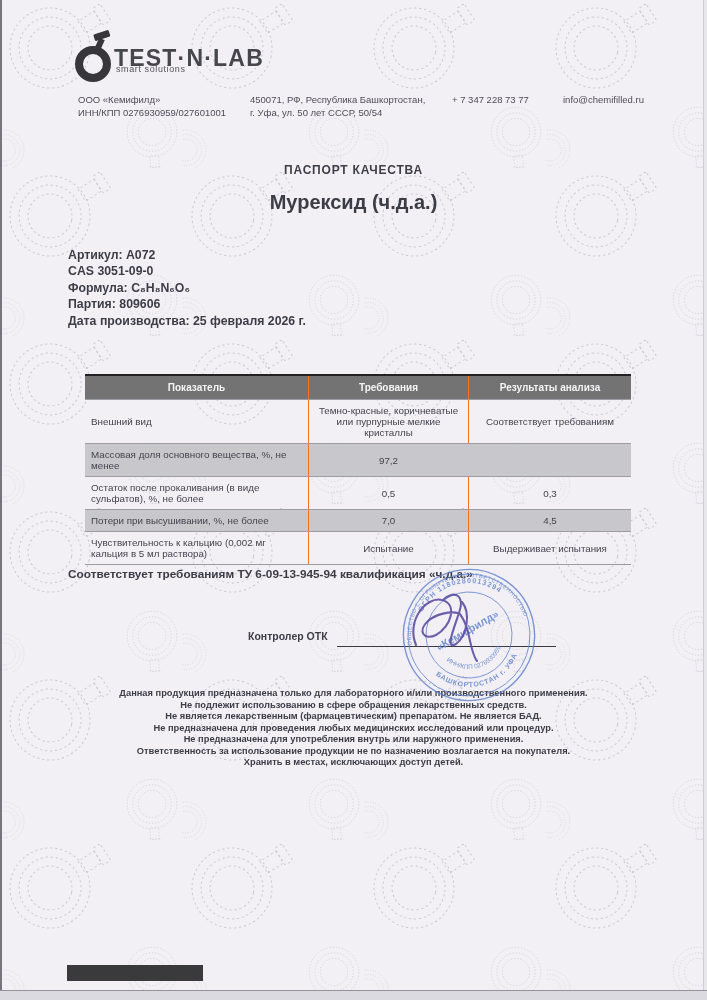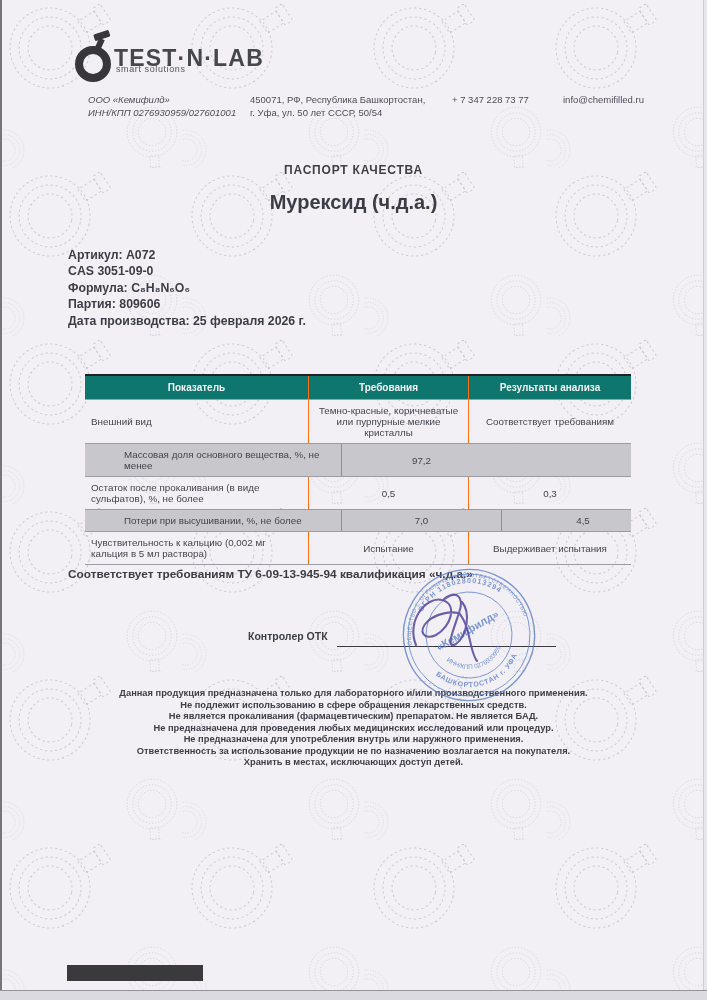--- a/index.html
+++ b/index.html
@@ -15,39 +15,39 @@
   
   .edge-left { left:0; top:0; width:2px; height:992px; background:#76757d; z-index:5; }
   .edge-bottom { left:0; top:990px; width:707px; height:10px; background:#dbdae0; border-top:1px solid #94939b; z-index:5; }
   .edge-right { left:703px; top:0; width:4px; height:992px; background:#e8e7ec; border-left:1px solid #cfced6; z-index:5; }
 
   
   .logo-icon { left:68px; top:30px; }
   .brand { left:114px; top:45px; font-size:23px; font-weight:bold; color:#46464d; letter-spacing:1.2px; }
   .tagline { left:116px; top:64px; font-size:9px; color:#55555d; letter-spacing:0.6px; }
   .contact { top:93px; font-size:9.5px; line-height:13px; color:#4d4d57; }
-  .c1 { left:88px;font-style:italic; } .c2 { left:250px; } .c3 { left:452px; } .c4 { left:563px; }
+  .c1 { left:78px; } .c2 { left:250px; } .c3 { left:452px; } .c4 { left:563px; }
 
   
   .doc-type { left:0; top:163px; width:707px; text-align:center; font-size:12px; font-weight:bold; color:#3e3e47; letter-spacing:0.8px; }
   .product { left:0; top:191px; width:707px; text-align:center; font-size:20px; font-weight:bold; color:#3c3c45; }
 
   
   .details { left:68px; top:247px; font-size:12.3px; font-weight:bold; color:#3d3d46; line-height:16.4px; }
 
   
   .qtable { left:85px; top:374px; width:546px; font-size:9.8px; color:#44444d; border-bottom:1px solid #9d9ca4; }
   .trow { display:grid; grid-template-columns:223px 160px 163px; border-top:1px solid #9d9ca4; }
-  .thead { background:#0f766e; color:#f4f4f6; font-weight:bold; font-size:10px; border-top:2px solid #222; }
+  .thead { background:#737373; color:#f4f4f6; font-weight:bold; font-size:10px; border-top:2px solid #222; }
   .thead .td { border-left:none; }
   .td { padding:5px 6px; display:flex; align-items:center; }
   .td.ctr { justify-content:center; text-align:center; }
   .td + .td { border-left:1px solid #f97316; }
   .thead .td { justify-content:center; text-align:center; padding:6px 4px; }
-  .shaded { background:#c8c7cc;padding-left:33px; }
+  .shaded { background:#c8c7cc; }
 
   
   .compliance { left:68px; top:567px; font-size:11.8px; font-weight:bold; color:#3c3c45; }
   .sig-label { left:248px; top:630px; font-size:10.5px; font-weight:bold; color:#3d3d46; }
   .sig-line { left:337px; top:646px; width:219px; height:0; border-top:1.5px solid #3a3a41; }
   .stamp-svg { left:394px; top:560px; z-index:3; }
   .sign-svg { left:398px; top:583px; z-index:4; }
 
   
   .disclaimer { left:0; top:688px; width:707px; text-align:center; font-size:9.3px; font-weight:bold; color:#3e3e47; line-height:11.5px; }
@@ -177,21 +177,21 @@
     <g fill="none" stroke="#5a4a9f" stroke-width="2.1" stroke-linecap="round" opacity="0.88">
       <path d="M 18,62 C 8,38 28,13 44,17 C 60,21 53,44 38,52 C 26,58 19,48 30,38 C 38,31 52,28 60,30"></path>
       <path d="M 46,16 C 58,7 67,13 61,30 C 55,48 47,67 58,61 C 69,53 73,30 64,19"></path>
       <path d="M 61,30 C 73,44 71,68 79,78"></path>
     </g>
   </svg>
 
   <div class="layer disclaimer">
     <div>Данная продукция предназначена только для лабораторного и/или производственного применения.</div>
     <div>Не подлежит использованию в сфере обращения лекарственных средств.</div>
-    <div>Не является прокаливания (фармацевтическим) препаратом. Не является БАД.</div>
+    <div>Не является лекарственным (фармацевтическим) препаратом. Не является БАД.</div>
     <div>Не предназначена для проведения любых медицинских исследований или процедур.</div>
     <div>Не предназначена для употребления внутрь или наружного применения.</div>
     <div>Ответственность за использование продукции не по назначению возлагается на покупателя.</div>
     <div>Хранить в местах, исключающих доступ детей.</div>
   </div>
 
   <div class="layer redact-bar"></div>
 
 </div>
 

